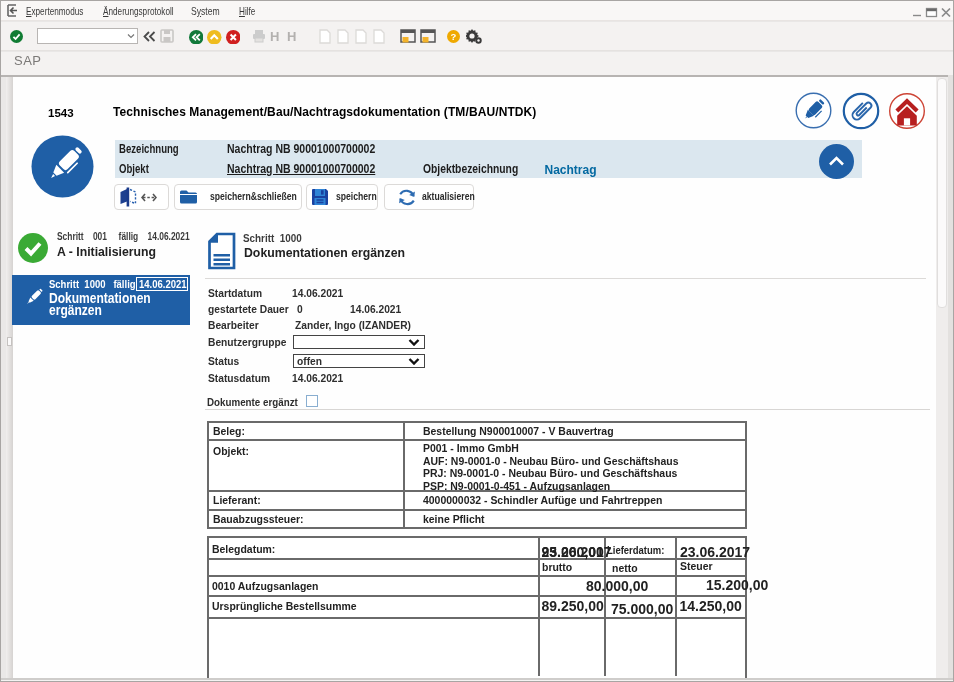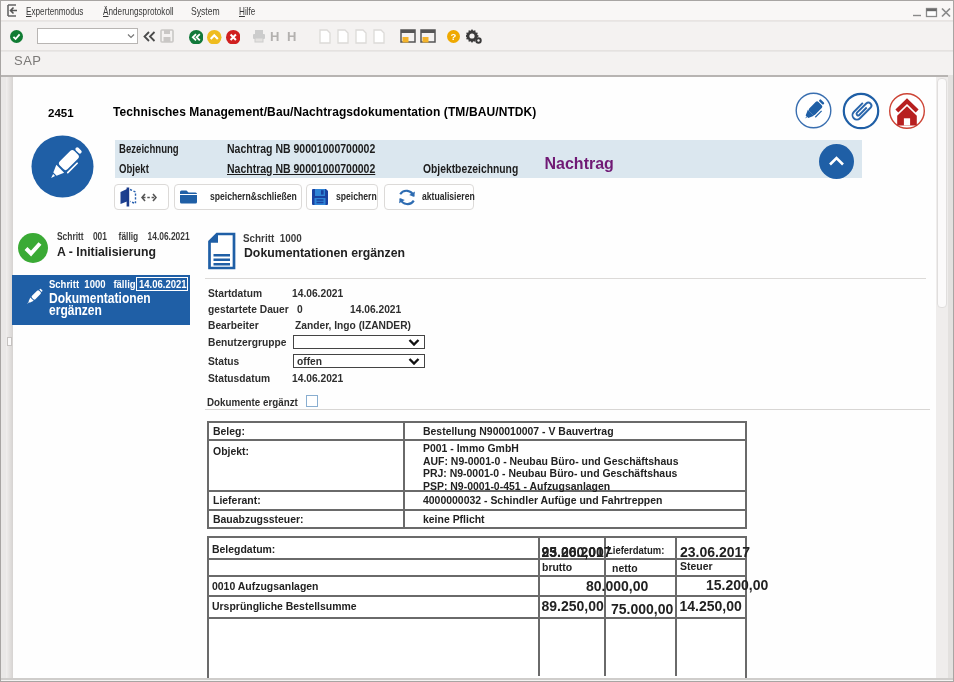--- a/index.html
+++ b/index.html
@@ -109,21 +109,21 @@
     <g fill="#3a3a3a">
       <path d="M6 0 l1.2 1.8 2.1-.6.3 2.2 2.2.3-.6 2.1 1.8 1.2-1.8 1.2.6 2.1-2.2.3-.3 2.2-2.1-.6L6 14l-1.2-1.8-2.1.6-.3-2.2-2.2-.3.6-2.1L-1 7l1.8-1.2-.6-2.1 2.2-.3.3-2.2 2.1.6z"></path>
       <circle cx="6" cy="7" r="2.6" fill="#f4f2f1"></circle>
       <circle cx="12.5" cy="11.5" r="3.2"></circle>
       <circle cx="12.5" cy="11.5" r="1.2" fill="#f4f2f1"></circle>
     </g>
   </svg>
 
 <div class="a" style="left:14px;top:53px;font-size:13px;color:#7b7977;letter-spacing:0.5px">SAP</div>
 
-<div class="a b ws" style="left:48px;top:107px;font-size:11.5px;color:#000">2451</div>
+<div class="a b ws" style="left:48px;top:107px;font-size:11.5px;color:#000">1543</div>
 <div class="a b ws" style="left:113px;top:105px;font-size:12px;letter-spacing:0.1px;color:#000">Technisches Management/Bau/Nachtragsdokumentation (TM/BAU/NTDK)</div>
 
 <svg class="a" style="left:795px;top:92px" width="37" height="37" viewBox="0 0 37 37">
     <circle cx="18.5" cy="18.5" r="17.3" fill="#fff" stroke="#3a6fb0" stroke-width="1.4"></circle>
     <g transform="rotate(45 18.5 18.5)" fill="#1f5fa6">
       <rect x="14" y="9" width="8.6" height="13" rx="2"></rect>
       <path d="M14 22 h8.6 l-2.4 5.5 h-3.8 z"></path>
       <path d="M17.7 27.5 l0.5 2.5 0.5 -2.5 z"></path>
       <rect x="15.2" y="5.5" width="6" height="2.4" rx="1"></rect>
       <path d="M24.5 13 v9" stroke="#1f5fa6" stroke-width="1.2" fill="none"></path>
@@ -152,21 +152,21 @@
       <rect x="38.7" y="18" width="1.7" height="15" rx="0.85"></rect>
     </g>
   </svg>
 
 <div class="a" style="left:115px;top:140px;width:747px;height:38px;background:#dbe7ef"></div>
 <div class="a b ws" style="left:118.5px;top:141.5px;font-size:12px;color:#1d1d1d;transform:scaleX(.80);transform-origin:0 0">Bezeichnung</div>
 <div class="a b ws" style="left:227px;top:141.5px;font-size:12px;color:#1d1d1d;transform:scaleX(.875);transform-origin:0 0">Nachtrag NB 90001000700002</div>
 <div class="a b ws" style="left:118.5px;top:161.8px;font-size:12px;color:#1d1d1d;transform:scaleX(.80);transform-origin:0 0">Objekt</div>
 <div class="a b ws" style="left:227px;top:161.8px;font-size:12px;color:#1d1d1d;text-decoration:underline;transform:scaleX(.875);transform-origin:0 0">Nachtrag NB 90001000700002</div>
 <div class="a b ws" style="left:422.5px;top:161.8px;font-size:12px;color:#1d1d1d;transform:scaleX(.86);transform-origin:0 0">Objektbezeichnung</div>
-<div class="a b ws" style="left:544.5px;top:155px;font-size:16px;color:#701a75">Nachtrag</div>
+<div class="a b ws" style="left:544.5px;top:163px;font-size:12px;color:#0369a1">Nachtrag</div>
 <svg class="a" style="left:819px;top:144px" width="35" height="35" viewBox="0 0 35 35">
     <circle cx="17.5" cy="17.5" r="17.5" fill="#1f5fa6"></circle>
     <path d="M11 20.5 L17.5 14 L24 20.5" stroke="#fff" stroke-width="2.6" fill="none"></path>
   </svg>
 
 <div class="a" style="left:114px;top:184px;width:55px;height:26px;background:#fff;border:1px solid #dcdad8;border-radius:4px"></div>
 <div class="a" style="left:174px;top:184px;width:128px;height:26px;background:#fff;border:1px solid #dcdad8;border-radius:4px"></div>
 <div class="a" style="left:306px;top:184px;width:72px;height:26px;background:#fff;border:1px solid #dcdad8;border-radius:4px"></div>
 <div class="a" style="left:384px;top:184px;width:90px;height:26px;background:#fff;border:1px solid #dcdad8;border-radius:4px"></div>
 <svg class="a" style="left:119px;top:187px" width="18" height="20" viewBox="0 0 18 20">

